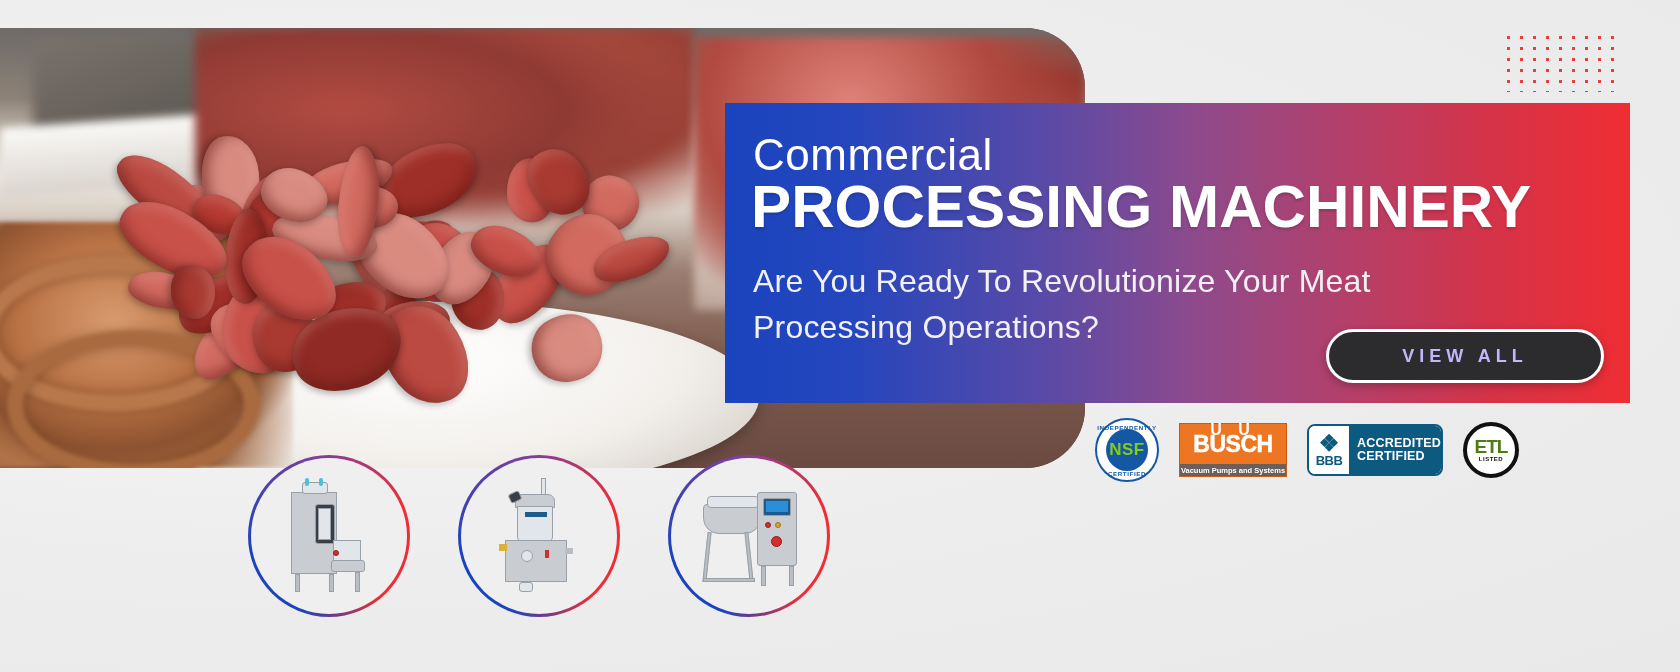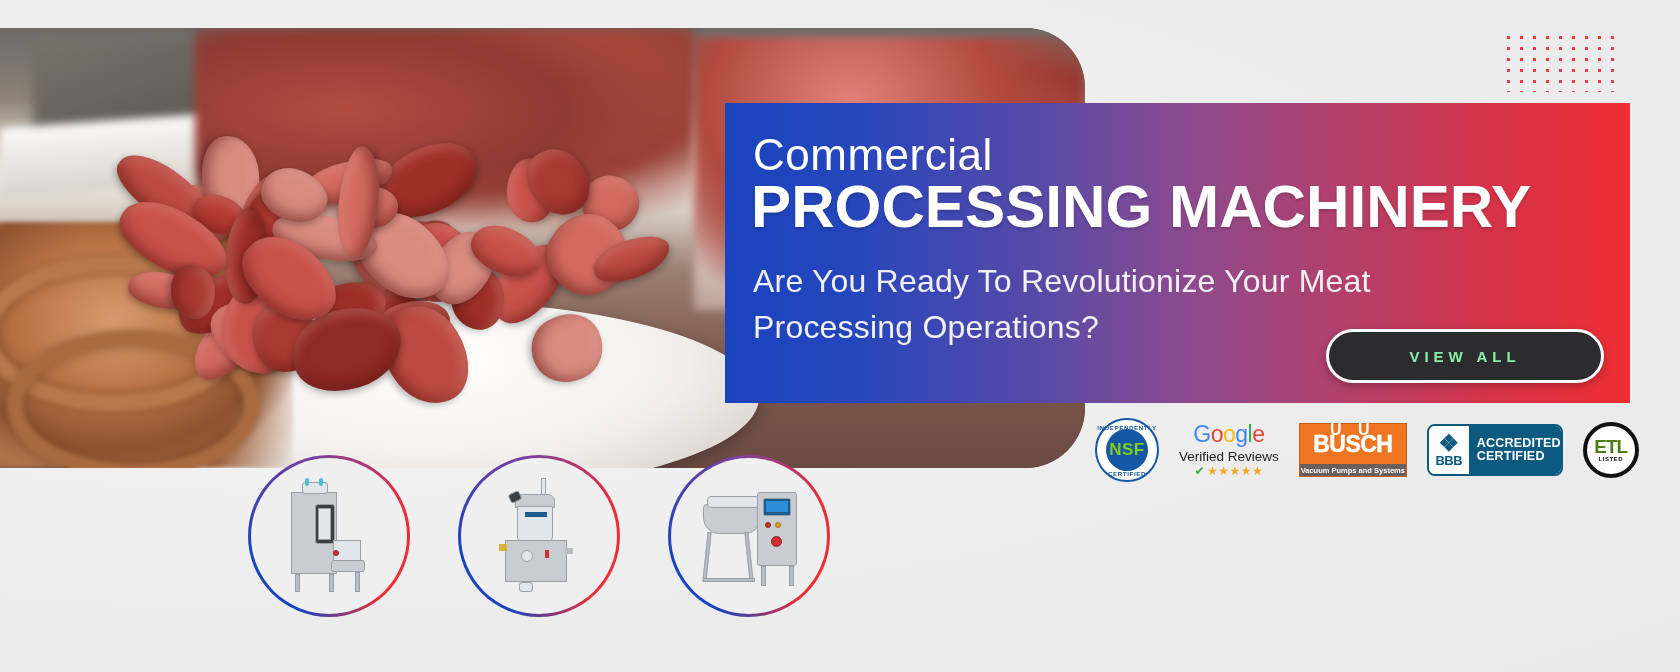--- a/index.html
+++ b/index.html
@@ -147,22 +147,22 @@
     font-size: 32px; font-weight: 400; color:#f2f0f5;
     line-height: 1.45; letter-spacing: .2px;
   }
 
   .view-all-btn {
     position:absolute; right: 26px; bottom: 20px;
     width: 278px; height: 54px;
     border-radius: 27px;
     background: #2c2c2e;
     border: 3px solid #ffffff;
-    color:#86efac;
-    font-size: 15px; font-weight: 700; letter-spacing: 5px;
+    color:#c4b5fd;
+    font-size: 18px; font-weight: 700; letter-spacing: 5px;
     display:flex; align-items:center; justify-content:center;
     cursor:pointer;
     box-shadow: 0 3px 8px rgba(0,0,0,.25);
   }
 
   
   .product-row {
     position:absolute; left: 248px; top: 455px;
     display:flex; gap: 48px;
   }
@@ -410,28 +410,20 @@
 </div>
 
 <div class="badges">
 
   <div class="nsf">
     <div class="ring-top">INDEPENDENTLY</div>
     <div class="disc">NSF</div>
     <div class="ring-bot">CERTIFIED</div>
   </div>
 
-  <div class="google-badge">
-    <div class="google-word" id="google-word"><span>G</span><span>o</span><span>o</span><span>g</span><span>l</span><span>e</span></div>
-    <div class="gv-text">Verified Reviews</div>
-    <div class="gv-stars">
-      <span class="gv-check">✔</span>
-      <span>★★★★★</span>
-    </div>
-  </div>
 
   <div class="busch">
     <div class="uu">U U</div>
     <div class="word">BUSCH</div>
     <div class="tag">Vacuum Pumps and Systems</div>
   </div>
 
   <div class="bbb">
     <div class="left">
       <div class="torch">❖</div>

